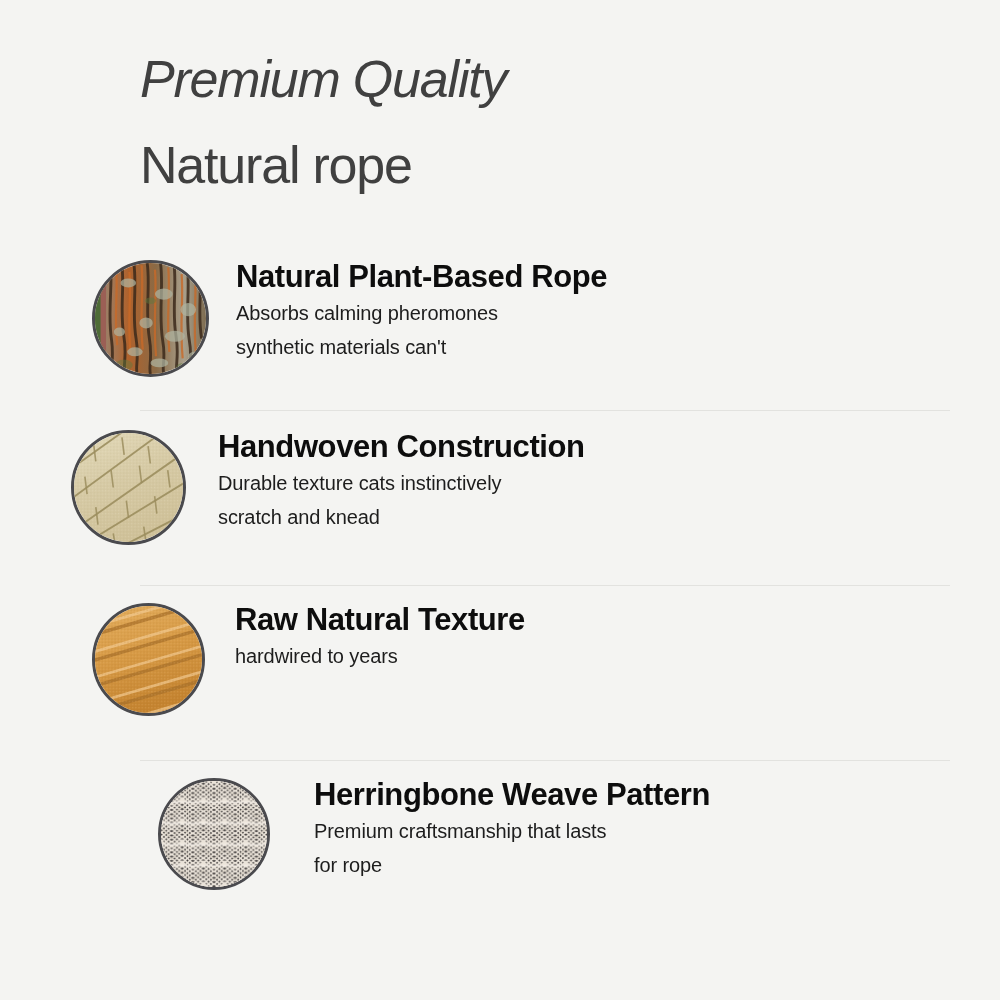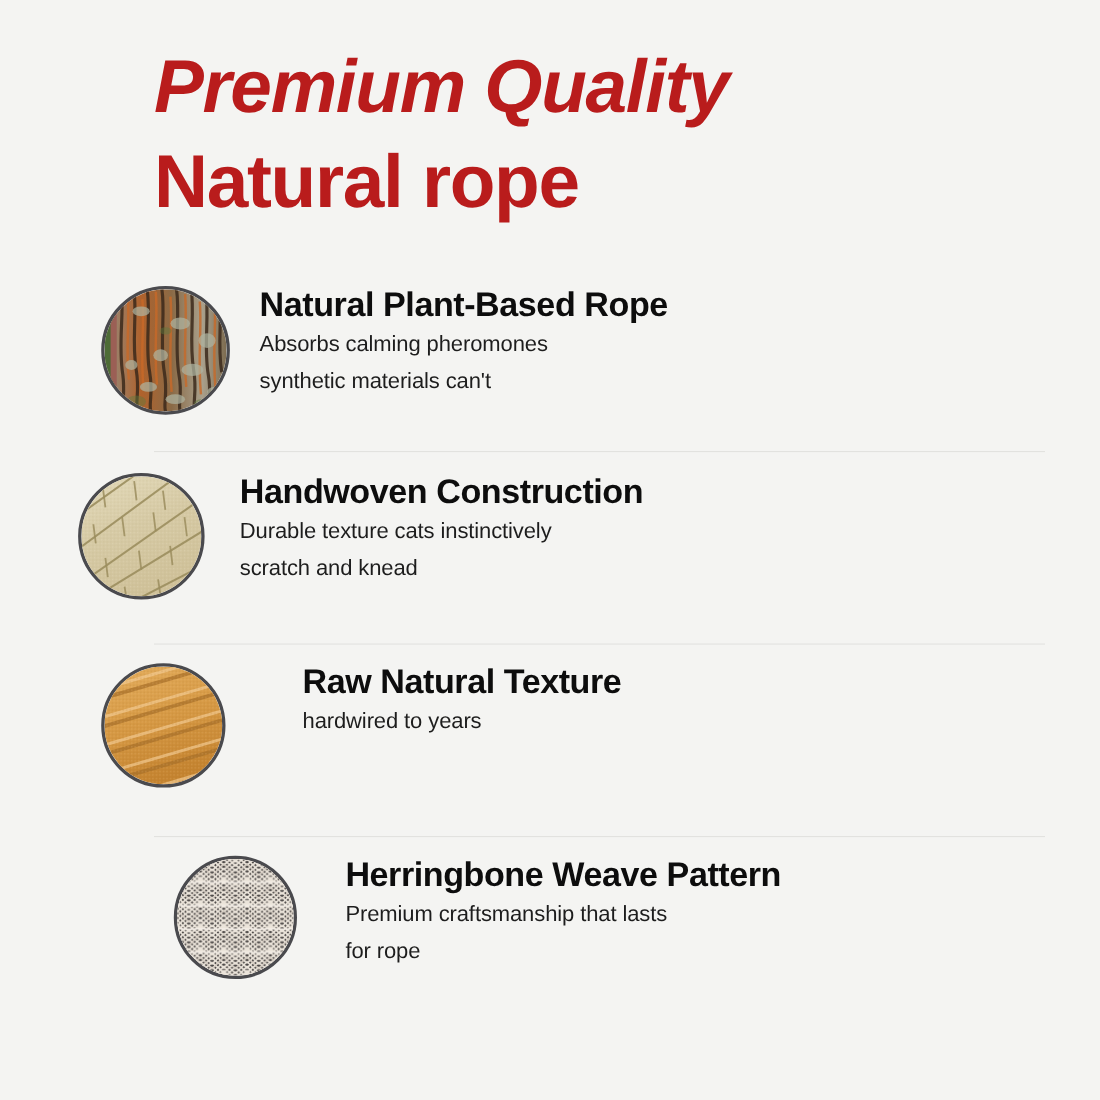--- a/index.html
+++ b/index.html
@@ -24,23 +24,23 @@
 
   
   .headline {
     position: absolute;
     left: 140px;
     top: 36px;
     width: 800px;
   }
   .headline-line {
     display: block;
-    color: #b91c1c;
-    font-size: 68px;
-    font-weight: 700;
+    color: #404040;
+    font-size: 52px;
+    font-weight: 400;
     line-height: 86px;
     letter-spacing: -1.2px;
     white-space: nowrap;
   }
   .headline-line.italic {
     font-style: italic;
   }
 
   
   .features {
@@ -53,21 +53,21 @@
     position: relative;
     display: flex;
     align-items: flex-start;
     padding-left: 92px;
     padding-right: 40px;
     box-sizing: border-box;
     height: 175px;
   }
   .feature-row.r1 { height: 162px; }
   .feature-row.r2 { padding-left: 71px; height: 175px; }
-  .feature-row.r3 { height: 175px; gap: 40px; }
+  .feature-row.r3 { height: 175px; }
   .feature-row.r4 { padding-left: 158px; height: 175px; }
 
   .divider {
     position: absolute;
     left: 140px;
     right: 50px;
     top: 0;
     height: 1px;
     background: #e2e2df;
   }

